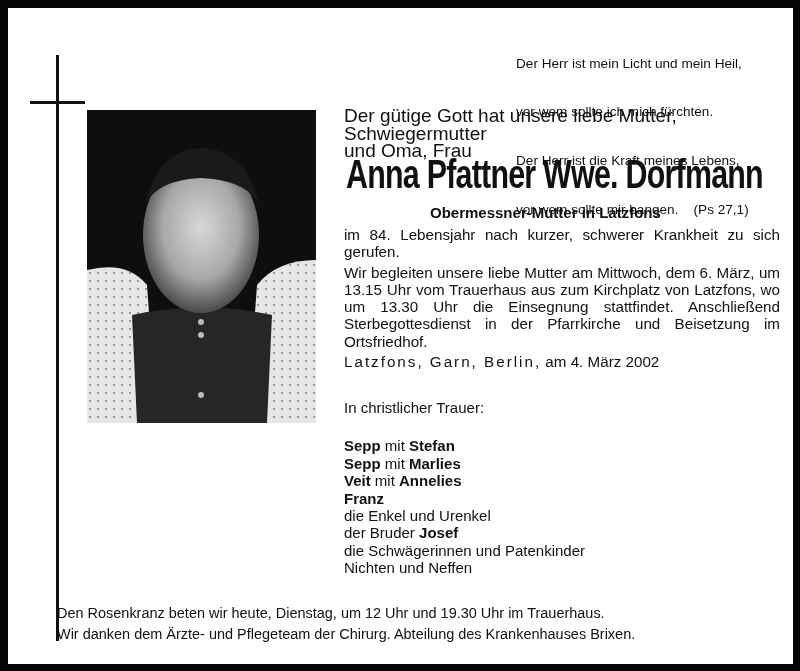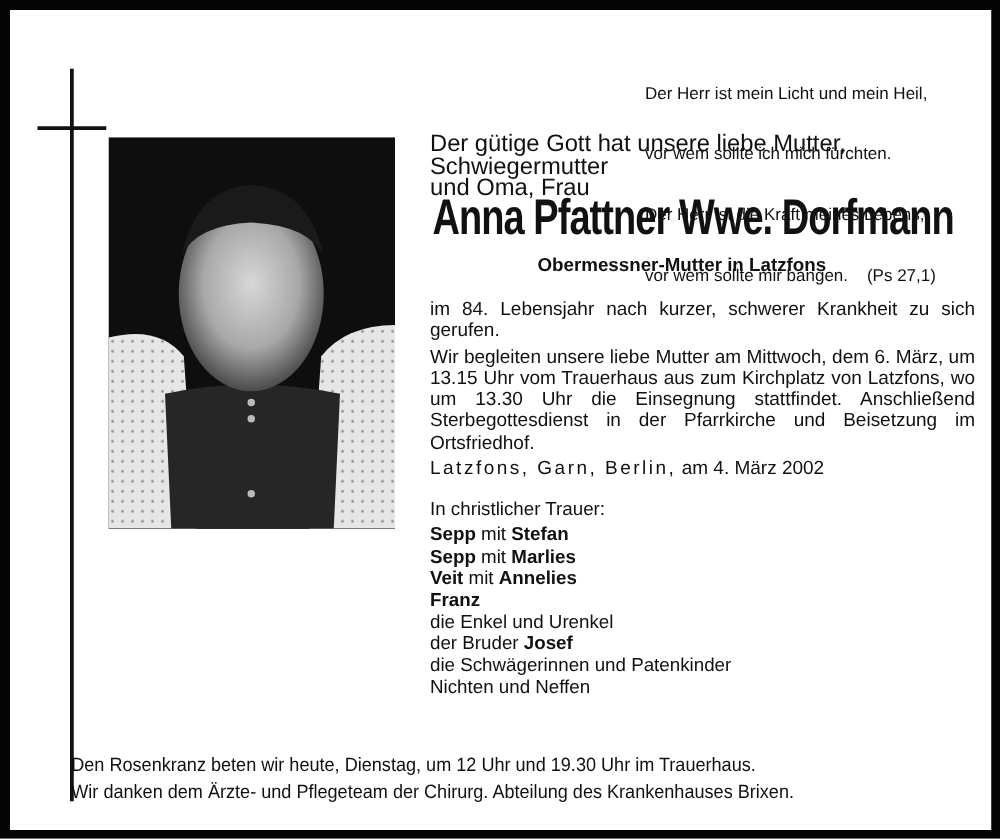--- a/index.html
+++ b/index.html
@@ -1,30 +1,30 @@
 <!DOCTYPE html>
 <html><head>
 <meta charset="utf-8">
 <style>
   html, body { margin:0; padding:0; background:#ffffff; }
   body { width:800px; height:671px; position:relative; overflow:hidden; font-family:"Liberation Sans", sans-serif; color:#111; }
   .frame { position:absolute; left:0; top:0; width:800px; height:671px; box-sizing:border-box; border:7px solid #050505; border-left-width:8px; border-top-width:8px; background:#fff; }
   .cross-v { position:absolute; left:56px; top:55px; width:3px; height:586px; background:#111; }
   .cross-h { position:absolute; left:30px; top:101px; width:55px; height:3px; background:#111; }
-  .psalm { position:absolute; left:516px; top:34px; font-size:13.6px; line-height:16.3px; color:#111; white-space:pre; }
+  .psalm { position:absolute; left:516px; top:23px; font-size:13.6px; line-height:16.3px; color:#111; white-space:pre; }
   .photo { position:absolute; left:87px; top:110px; width:229px; height:313px; background:#0d0d0d; overflow:hidden; }
   .intro { position:absolute; left:344px; top:107px; font-size:19px; line-height:17.5px; width:440px; }
   .name { position:absolute; left:346px; top:150px; font-size:40px; font-weight:bold; letter-spacing:-1px; transform:scaleX(0.76); transform-origin:left top; white-space:nowrap; line-height:48px; }
   .subtitle { position:absolute; left:430px; top:204px; font-size:15px; font-weight:bold; white-space:nowrap; }
-  .body-text { position:absolute; left:344px; top:239px; width:436px; font-size:15.2px; line-height:17.3px; text-align:justify; }
+  .body-text { position:absolute; left:344px; top:226px; width:436px; font-size:15.2px; line-height:17.3px; text-align:justify; }
   .body-text p { margin:0 0 3px 0; }
   .place { letter-spacing:2px; }
   .mourners { position:absolute; left:344px; top:399px; font-size:15px; line-height:17.4px; }
   .mourners div { white-space:nowrap; }
-  .mourners .head { margin-bottom:3px; }
+  .mourners .head { margin-bottom:21px; }
   .footer { position:absolute; left:57px; top:602px; font-size:15.4px; line-height:21px; white-space:nowrap; transform:scaleX(0.94); transform-origin:left top; }
   b { font-weight:bold; }
 </style>
 </head>
 <body>
 
 <div class="frame"></div>
 
 <div class="cross-v"></div>
 <div class="cross-h"></div>

